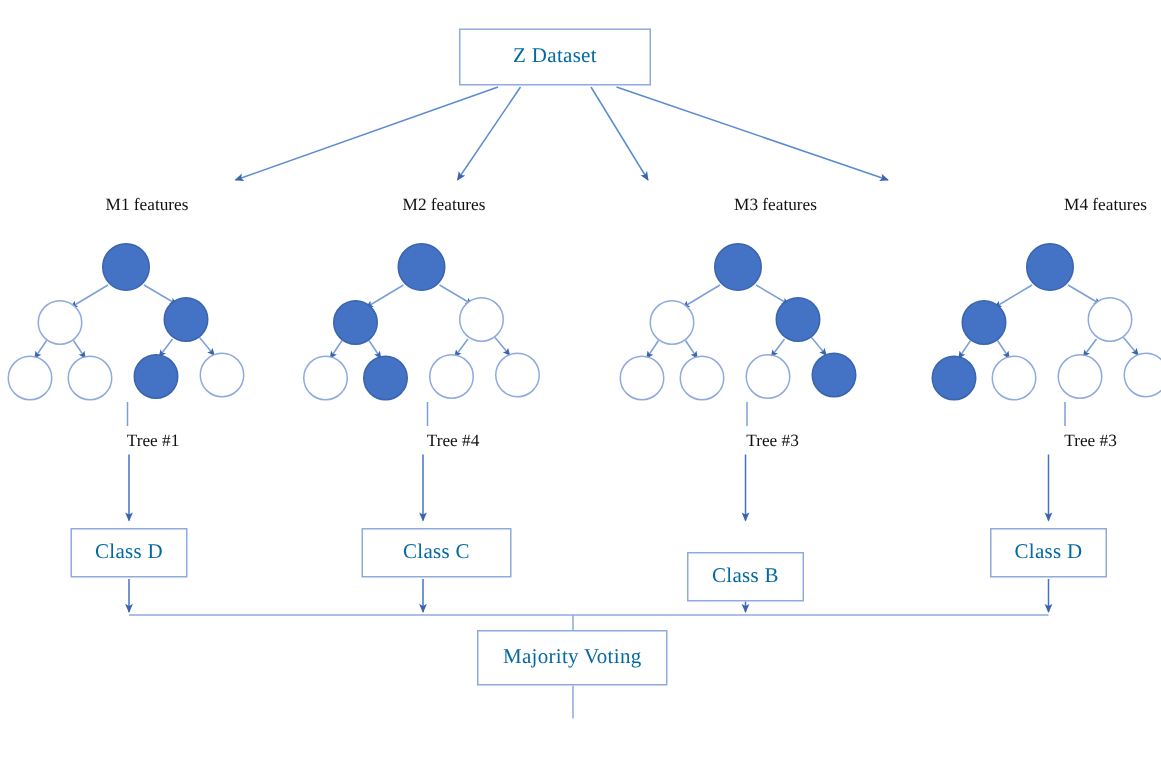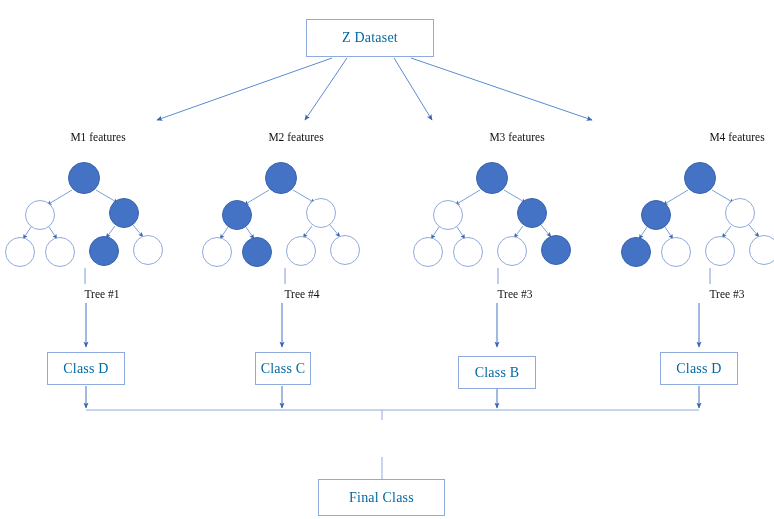--- a/index.html
+++ b/index.html
@@ -203,27 +203,27 @@
   <div class="caption" style="left:498px; top:288px;">
     <span>Tree #3</span>
   </div>
   <div class="caption" style="left:710px; top:288px;">
     <span>Tree #3</span>
   </div>
 
   <div class="box" style="left:47px; top:352px; width:78px; height:33px;">
     <span>Class D</span>
   </div>
-  <div class="box" style="left:255px; top:352px; width:56px; height:33px;">
+  <div class="box" style="left:241px; top:352px; width:100px; height:33px;">
     <span>Class C</span>
   </div>
-  <div class="box" style="left:458px; top:356px; width:78px; height:33px;">
+  <div class="box" style="left:458px; top:368px; width:78px; height:33px;">
     <span>Class B</span>
   </div>
   <div class="box" style="left:660px; top:352px; width:78px; height:33px;">
     <span>Class D</span>
   </div>
 
-  <div class="box" style="left:318px; top:479px; width:127px; height:37px;">
-    <span>Final Class</span>
+  <div class="box" style="left:318px; top:420px; width:127px; height:37px;">
+    <span>Majority Voting</span>
   </div>
 
 </div>
 
 </body></html>

